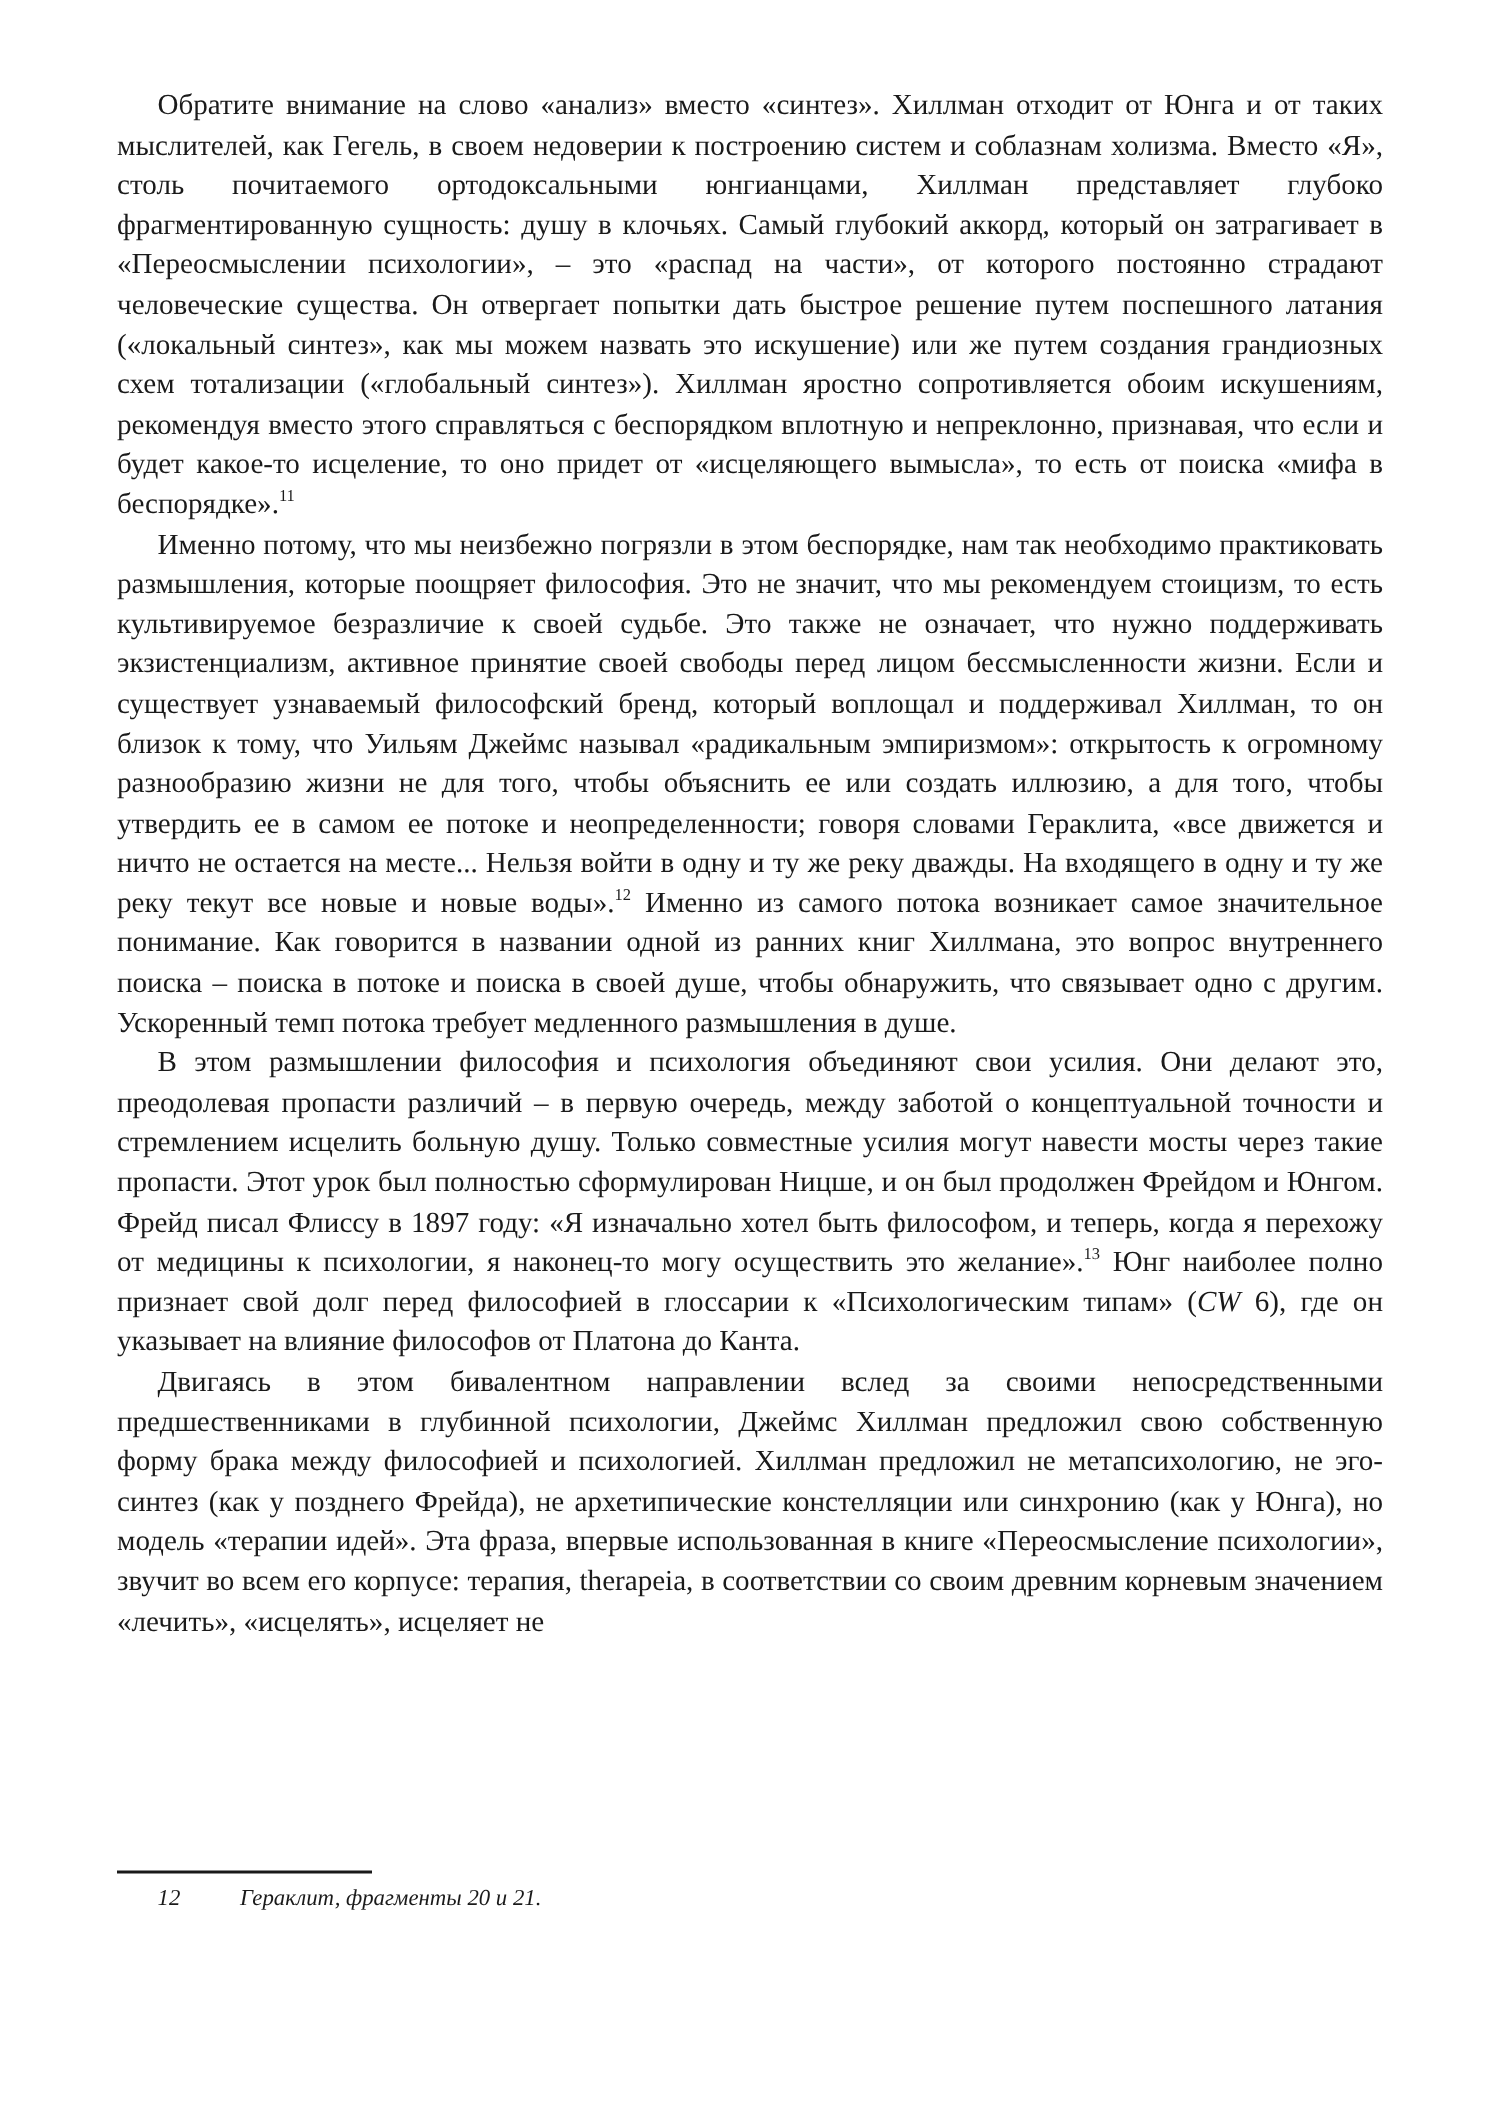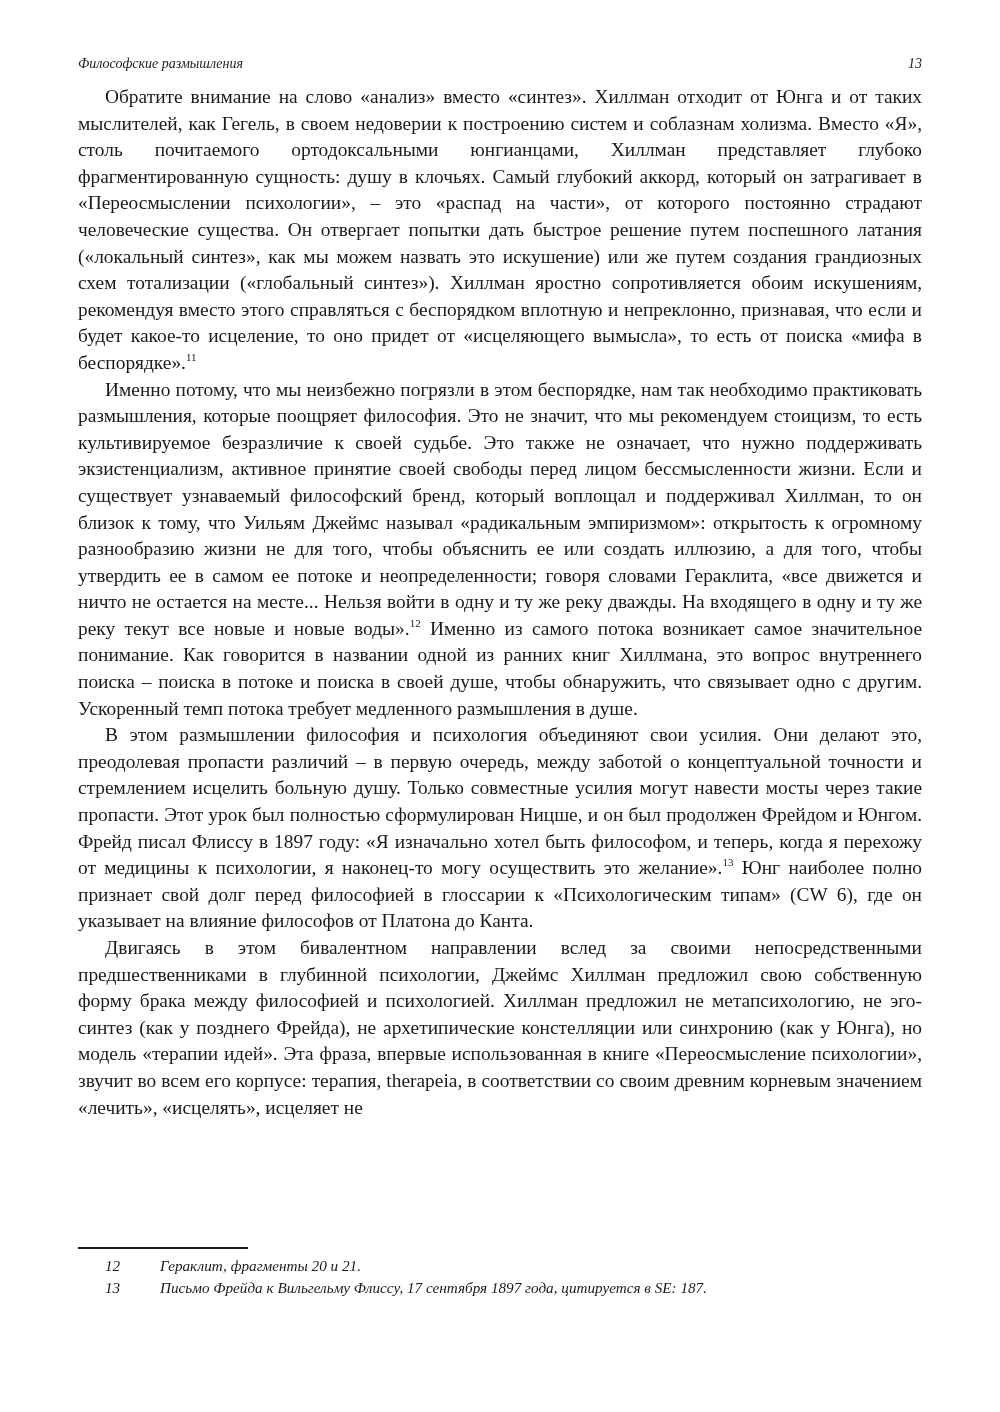--- a/index.html
+++ b/index.html
@@ -45,21 +45,21 @@
       text-indent: 27px;
     }
     .body-text p.cont {
       text-indent: 0;
     }
     sup {
       font-size: 11px;
       line-height: 0;
       vertical-align: 8px;
     }
-    .it { }
+    .it { font-style: italic; }
     .footnote-rule {
       position: absolute;
       left: 78px;
       top: 1247px;
       width: 170px;
       height: 2px;
       background: #1a1a1a;
     }
     .footnotes {
       position: absolute;
@@ -77,31 +77,26 @@
     .fn .num-wrap {
       display: inline-block;
       width: 55px;
       margin-left: 27px;
     }
   </style>
 </head>
 <body>
 
 <div class="page">
-  <div class="running-head">
-    <span>Философские размышления</span>
-    <span>13</span>
-  </div>
 
   <div class="body-text" id="body-text">
       <p class="indent"><span>Обратите внимание на слово «анализ» вместо «синтез». Хиллман отходит от Юнга и от таких мыслителей, как Гегель, в своем недоверии к построению систем и соблазнам холизма. Вместо «Я», столь почитаемого ортодоксальными юнгианцами, Хиллман представляет глубоко фрагментированную сущность: душу в клочьях. Самый глубокий аккорд, который он затрагивает в «Переосмыслении психологии», – это «распад на части», от которого посто­янно страдают человеческие существа. Он отвергает попытки дать быстрое решение путем поспешного латания («локальный синтез», как мы можем назвать это искушение) или же путем создания грандиозных схем тотализации («глобальный синтез»). Хиллман яростно сопротивляется обоим искушениям, рекомендуя вместо этого справляться с беспорядком вплотную и непреклонно, признавая, что если и будет какое-то исцеление, то оно придет от «исцеляющего вымысла», то есть от поиска «мифа в беспорядке».</span><sup>11</sup></p>
       <p class="indent"><span>Именно потому, что мы неизбежно погрязли в этом беспорядке, нам так необходимо практиковать размышления, которые поощряет философия. Это не значит, что мы рекомендуем стоицизм, то есть культивируемое безразличие к своей судьбе. Это также не означает, что нужно поддерживать экзистенциализм, активное принятие своей свободы перед лицом бессмысленности жизни. Если и существует узнаваемый философский бренд, который воплощал и поддерживал Хиллман, то он близок к тому, что Уильям Джеймс называл «радикальным эмпиризмом»: открытость к огромному разнообразию жизни не для того, чтобы объяснить ее или создать иллюзию, а для того, чтобы утвердить ее в самом ее потоке и неопределенности; говоря словами Гераклита, «все движется и ничто не остается на месте... Нельзя войти в одну и ту же реку дважды. На входящего в одну и ту же реку текут все новые и новые воды».</span><sup>12</sup><span> Именно из самого потока возникает самое значительное понимание. Как говорится в названии одной из ранних книг Хиллмана, это вопрос внутреннего поиска – поиска в потоке и поиска в своей душе, чтобы обнаружить, что связывает одно с другим. Ускоренный темп потока требует медленного размышления в душе.</span></p>
       <p class="indent"><span>В этом размышлении философия и психология объединяют свои усилия. Они делают это, преодолевая пропасти различий – в первую очередь, между заботой о концептуальной точности и стремлением исцелить больную душу. Только совместные усилия могут навести мосты через такие пропасти. Этот урок был полностью сформулирован Ницше, и он был продолжен Фрейдом и Юнгом. Фрейд писал Флиссу в 1897 году: «Я изначально хотел быть философом, и теперь, когда я перехожу от медицины к психологии, я наконец-то могу осуществить это желание».</span><sup>13</sup><span> Юнг наиболее полно признает свой долг перед философией в глоссарии к «Психологическим типам» (</span><span class="it">CW</span><span> 6), где он указывает на влияние философов от Платона до Канта.</span></p>
       <p class="indent"><span>Двигаясь в этом бивалентном направлении вслед за своими непосредственными предшественниками в глубинной психологии, Джеймс Хиллман предложил свою собственную форму брака между философией и психологией. Хиллман предложил не метапсихологию, не эго-синтез (как у позднего Фрейда), не архетипические констелляции или синхронию (как у Юнга), но модель «терапии идей». Эта фраза, впервые использованная в книге «Переосмысление психологии», звучит во всем его корпусе: терапия, therapeia, в соответствии со своим древним корневым значением «лечить», «исцелять», исцеляет не</span></p>
     </div>
 </div>
 
 <div class="footnote-rule"></div>
 
 <div class="footnotes" id="footnotes">
     <p class="fn"><span class="num-wrap">12</span><span>Гераклит, фрагменты 20 и 21.</span></p>
-    <p class="fn"><span class="num-wrap">13</span><span>Письмо Фрейда к Вильгельму Флиссу, 17 сентября 1897 года, цитируется в SE: 187.</span></p>
   </div>
 
 </body></html>

